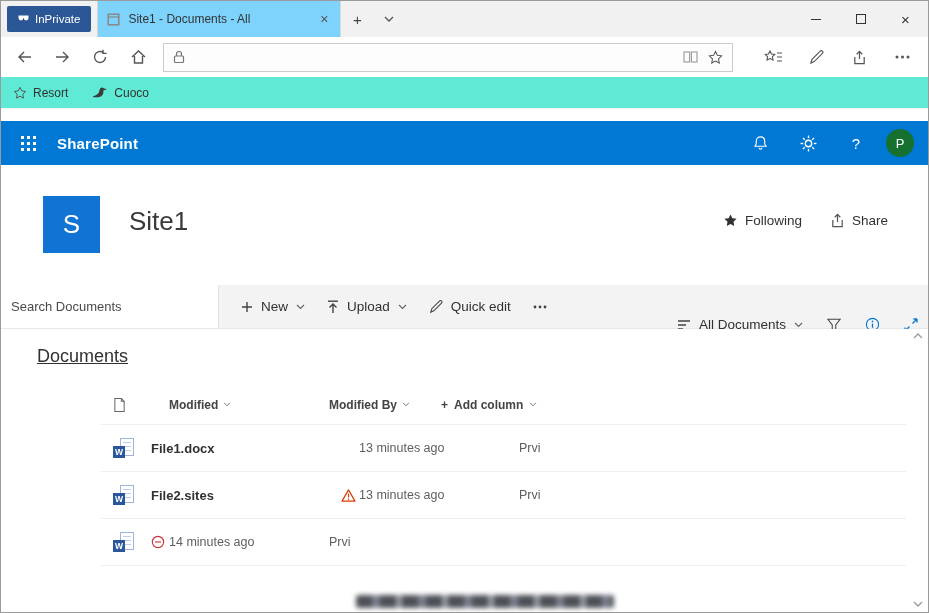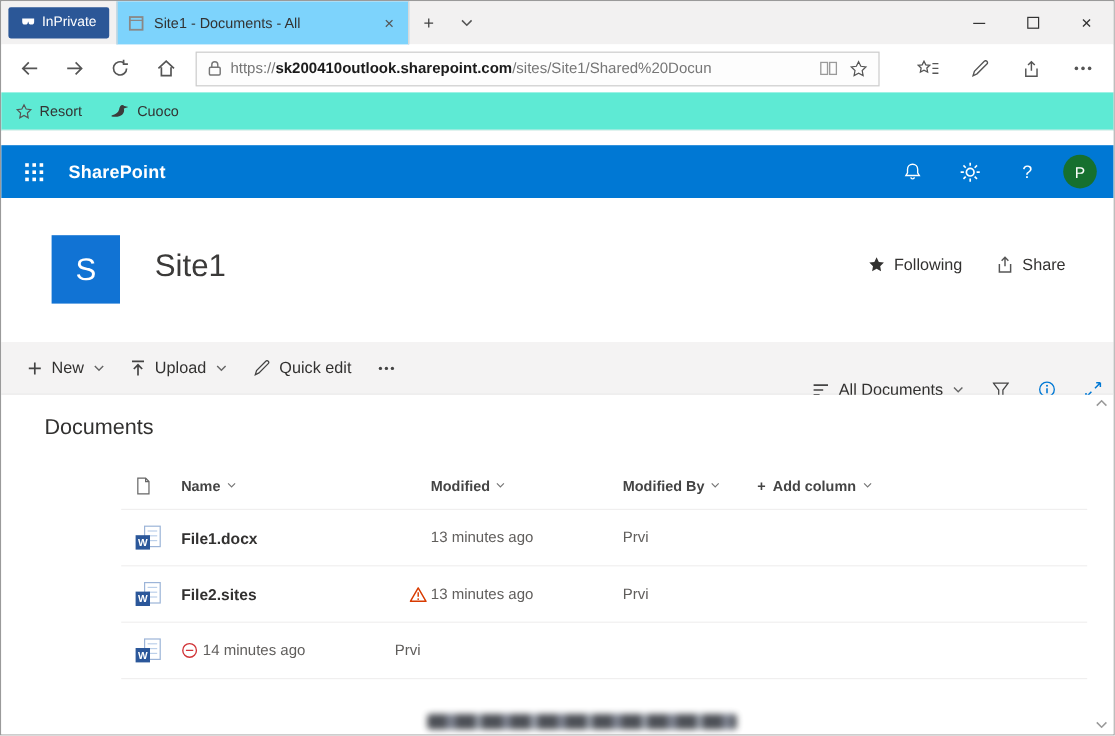--- a/index.html
+++ b/index.html
@@ -57,21 +57,21 @@
   .command-bar { height:44px; background:#f4f3f3; display:flex; align-items:center; font-size:13.5px; color:#323130; border-bottom:1px solid #e8e8e8; }
   .search-wrap { width:218px; height:100%; background:#fff; display:flex; align-items:center; padding-left:10px; border-right:1px solid #e1e1e1; }
   .search-wrap input { border:0; outline:0; width:190px; font-family:inherit; font-size:13px; color:#333; background:transparent; }
   .search-wrap input::placeholder { color:#4a4a4a; opacity:1; }
   .cmd-item { display:flex; align-items:center; gap:8px; margin-left:22px; white-space:nowrap; }
   .cmd-right { margin-left:auto; display:flex; align-items:center; padding-right:10px;margin-top:36px; }
   .cmd-right .cmd-item { margin-left:24px; }
 
   
   .content { position:relative; height:283px; background:#fff; overflow:hidden; }
-  .doc-heading { position:absolute; left:36px; top:17px; font-size:18px; font-weight:400; color:#323130; }
+  .doc-heading { position:absolute; left:36px; top:17px; font-size:18px; font-weight:400; color:#323130;text-decoration:underline; }
   .doc-table { position:absolute; left:100px; right:22px; top:56px; }
   .trow { display:flex; align-items:center; border-bottom:1px solid #f0efef; }
   .thead-row { height:40px; font-size:12px; font-weight:700; color:#444; }
   .tbody-row { height:47px; }
   .cell { display:flex; align-items:center; gap:5px; }
   .c-icon { width:50px; padding-left:12px; }
   .c-name { width:190px; }
   .c-status { width:18px; }
   .c-mod { width:160px; }
   .c-by { width:112px; }
@@ -161,21 +161,20 @@
         </svg>
     </div>
 
     <div class="address">
       <span>
         <svg width="12" height="14" viewBox="0 0 12 14">
             <rect x="1.5" y="6" width="9" height="6.5" rx="1" fill="none" stroke="#767676" stroke-width="1.2"></rect>
             <path d="M3.5 6V4a2.5 2.5 0 0 1 5 0v2" fill="none" stroke="#767676" stroke-width="1.2"></path>
           </svg>
       </span>
-      <span class="url"><span class="pre">https://</span><span class="dom">sk200410outlook.sharepoint.com</span><span class="path">/sites/Site1/Shared%20Docun</span></span>
       <span class="addr-right">
         <span>
           <svg width="15" height="12" viewBox="0 0 15 12">
               <rect x="1" y="1" width="5.6" height="10" fill="none" stroke="#9a9a9a" stroke-width="1.1"></rect>
               <rect x="8.4" y="1" width="5.6" height="10" fill="none" stroke="#9a9a9a" stroke-width="1.1"></rect>
             </svg>
         </span>
         <span>
           <svg width="15" height="15" viewBox="0 0 16 16">
               <path d="M8 1.5l2 4.1 4.5.6-3.3 3.2.8 4.5L8 11.7l-4 2.2.8-4.5L1.5 6.2l4.5-.6z" fill="none" stroke="#555" stroke-width="1.1"></path>
@@ -292,20 +291,23 @@
               <path d="M8 9.5V1.8M5 4.5l3-3 3 3" fill="none" stroke="#555" stroke-width="1.3"></path>
               <path d="M3 7.5v7h10v-7" fill="none" stroke="#555" stroke-width="1.3"></path>
             </svg>
         </span>
         <span>Share</span>
       </div>
     </div>
   </div>
 
   <div class="command-bar">
+    <div class="search-wrap">
+      <input type="text" placeholder="Search Documents" style="">
+    </div>
     <div class="cmd-item">
       <svg width="12" height="12" viewBox="0 0 12 12">
           <path d="M6 1v10M1 6h10" stroke="#444" stroke-width="1.4"></path>
         </svg>
       <span>New</span>
       <svg width="9" height="6" viewBox="0 0 9 6">
           <path d="M1 1l3.5 3.5L8 1" fill="none" stroke="#666" stroke-width="1.2"></path>
         </svg>
     </div>
     <div class="cmd-item">
@@ -364,26 +366,20 @@
   <div class="content">
     <div class="doc-heading">Documents</div>
 
     <div class="doc-table">
 
       <div class="trow thead-row">
         <div class="cell c-icon">
           <svg width="13" height="16" viewBox="0 0 14 16">
               <path d="M2 1h7l3 3v11H2z" fill="none" stroke="#666" stroke-width="1.1"></path>
               <path d="M9 1v3h3" fill="none" stroke="#666" stroke-width="1.1"></path>
-            </svg>
-        </div>
-        <div class="cell c-name">
-          <span>Name</span>
-          <svg width="8" height="5" viewBox="0 0 9 6">
-              <path d="M1 1l3.5 3.5L8 1" fill="none" stroke="#777" stroke-width="1.2"></path>
             </svg>
         </div>
         <div class="cell c-status"></div>
         <div class="cell c-mod">
           <span>Modified</span>
           <svg width="8" height="5" viewBox="0 0 9 6">
               <path d="M1 1l3.5 3.5L8 1" fill="none" stroke="#777" stroke-width="1.2"></path>
             </svg>
         </div>
         <div class="cell c-by">

